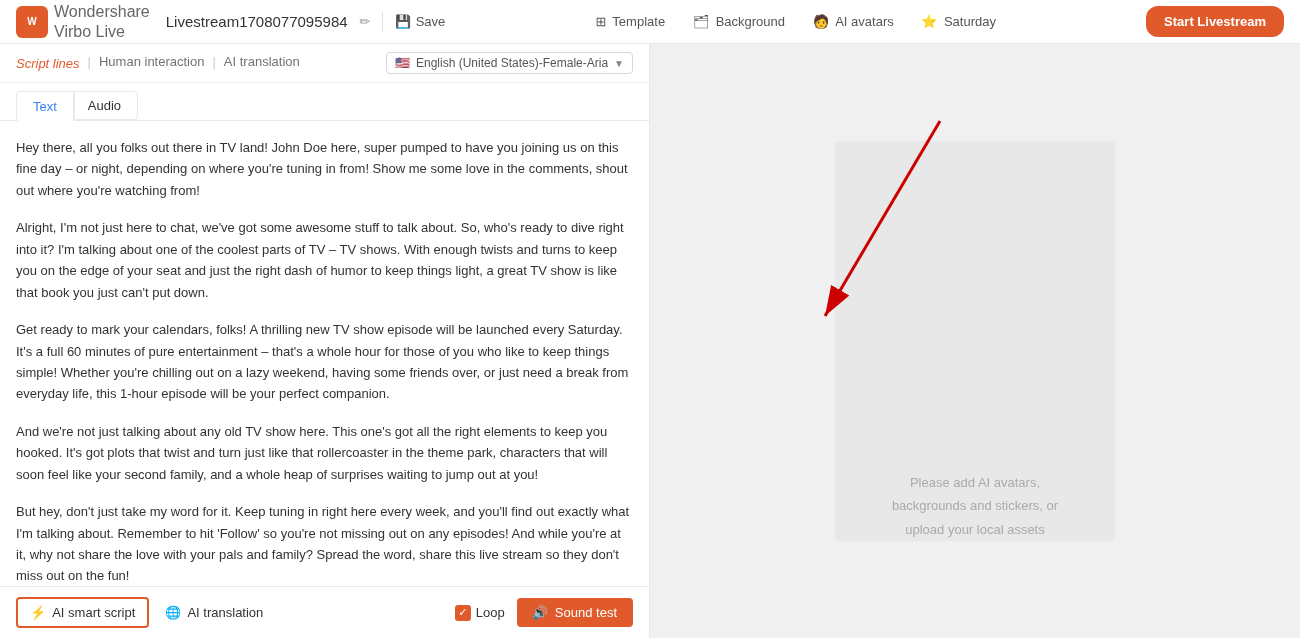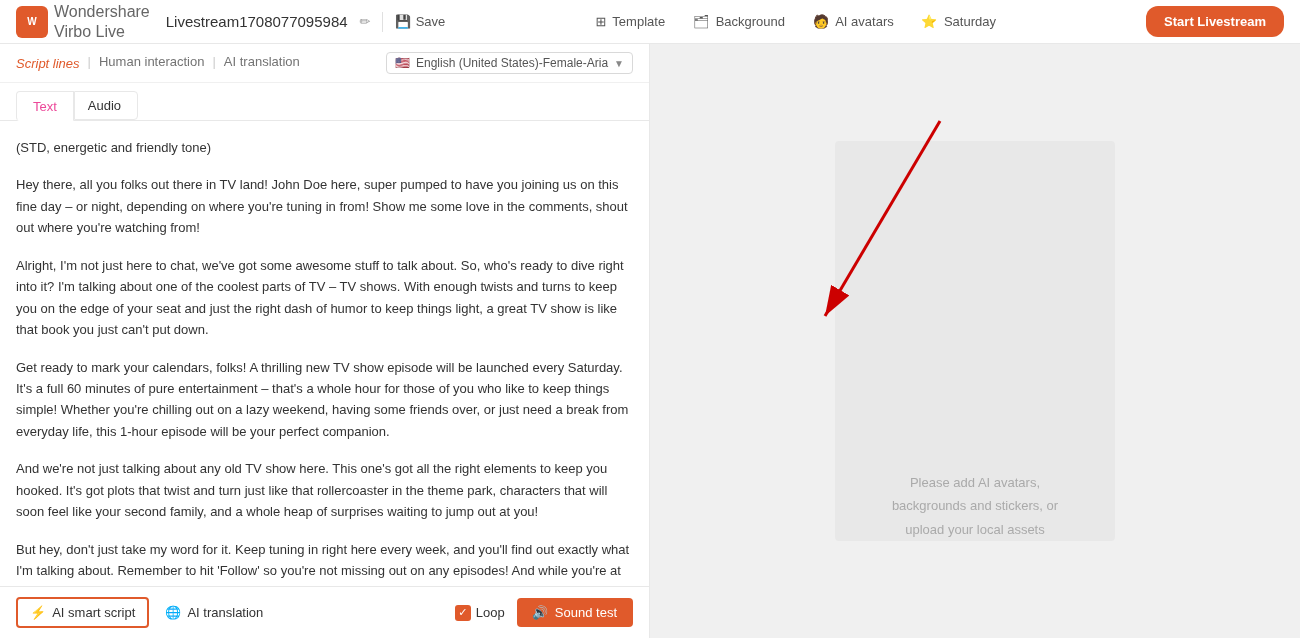--- a/index.html
+++ b/index.html
@@ -30,21 +30,21 @@
     .script-header { display: flex; align-items: center; justify-content: space-between; padding: 8px 16px; border-bottom: 1px solid #f0f0f0; }
     .script-tabs { display: flex; gap: 0; }
     .script-tab { font-size: 13px; color: #e05a2b; cursor: pointer; padding: 2px 0; font-style: italic; }
     .script-tab-sep { color: #ccc; margin: 0 8px; }
     .script-tab-inactive { color: #737373; cursor: pointer; }
     .lang-selector { display: flex; align-items: center; gap: 6px; border: 1px solid #d9d9d9; border-radius: 4px; padding: 3px 8px; font-size: 12px; color: #555; cursor: pointer; background: #fff; }
 
     
     .tab-bar { display: flex; padding: 8px 16px 0; gap: 0; border-bottom: 1px solid #e8e8e8; }
     .tab-btn { padding: 6px 16px; font-size: 13px; cursor: pointer; border: 1px solid #e8e8e8; background: #fff; color: #333; }
-    .tab-btn.active { background: #fff; border-bottom: 1px solid #fff; color: #ec4899; font-weight: 500; z-index: 1; margin-bottom: -1px; }
+    .tab-btn.active { background: #fff; border-bottom: 1px solid #fff; color: #3b82f6; font-weight: 500; z-index: 1; margin-bottom: -1px; }
     .tab-btn:first-child { border-radius: 4px 0 0 4px; }
     .tab-btn:last-child { border-radius: 0 4px 4px 0; padding-left: 13px; }
 
     
     .content-scroll { flex: 1; overflow-y: auto; padding: 16px; position: relative; }
     .content-scroll p { margin-bottom: 16px; line-height: 1.65; font-size: 13px; color: #333; }
 
     
     .content-scroll::-webkit-scrollbar { width: 6px; }
     .content-scroll::-webkit-scrollbar-track { background: #f0f0f0; }
@@ -130,21 +130,20 @@
         <span style="font-size:10px;color:#888;">▼</span>
       </div>
     </div>
 
     <div class="tab-bar">
       <button class="tab-btn active">Text</button>
       <button class="tab-btn">Audio</button>
     </div>
 
     <div class="content-scroll">
-      <p>(STD, energetic and friendly tone)</p>
       <p>Hey there, all you folks out there in TV land! John Doe here, super pumped to have you joining us on this fine day – or night, depending on where you're tuning in from! Show me some love in the comments, shout out where you're watching from!</p>
       <p>Alright, I'm not just here to chat, we've got some awesome stuff to talk about. So, who's ready to dive right into it? I'm talking about one of the coolest parts of TV – TV shows. With enough twists and turns to keep you on the edge of your seat and just the right dash of humor to keep things light, a great TV show is like that book you just can't put down.</p>
       <p>Get ready to mark your calendars, folks! A thrilling new TV show episode will be launched every Saturday. It's a full 60 minutes of pure entertainment – that's a whole hour for those of you who like to keep things simple! Whether you're chilling out on a lazy weekend, having some friends over, or just need a break from everyday life, this 1-hour episode will be your perfect companion.</p>
       <p>And we're not just talking about any old TV show here. This one's got all the right elements to keep you hooked. It's got plots that twist and turn just like that rollercoaster in the theme park, characters that will soon feel like your second family, and a whole heap of surprises waiting to jump out at you!</p>
       <p>But hey, don't just take my word for it. Keep tuning in right here every week, and you'll find out exactly what I'm talking about. Remember to hit 'Follow' so you're not missing out on any episodes! And while you're at it, why not share the love with your pals and family? Spread the word, share this live stream so they don't miss out on the fun!</p>
 
     </div>
 
     <div class="bottom-bar">
       <div class="bottom-left">

